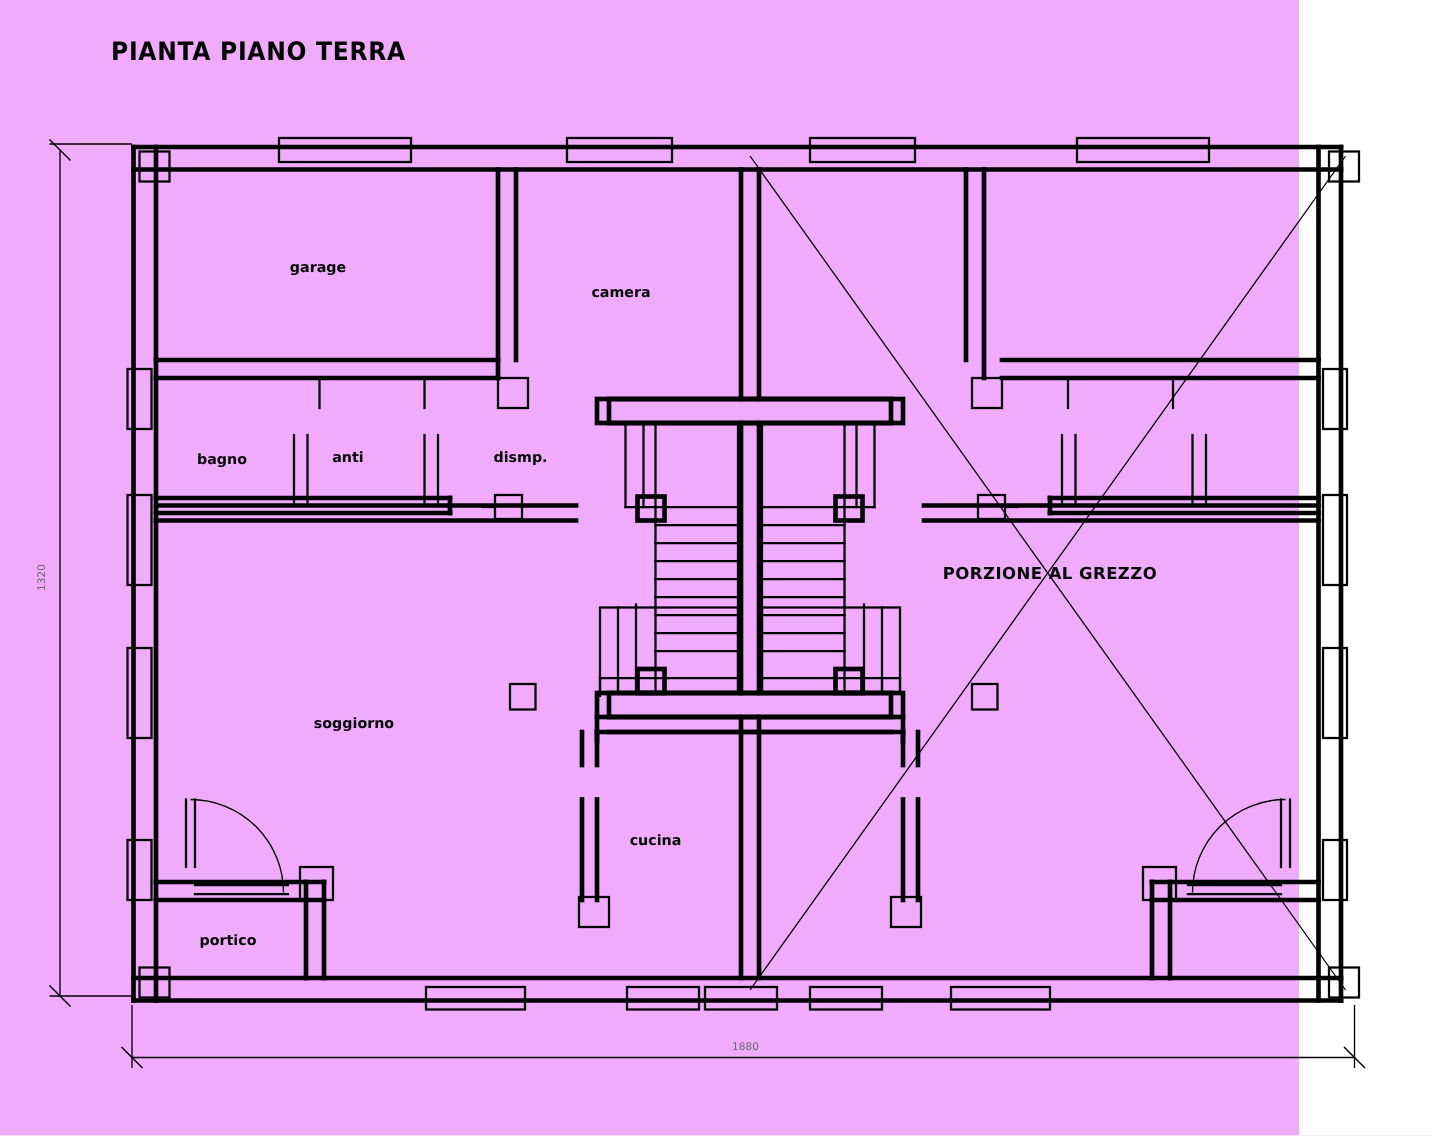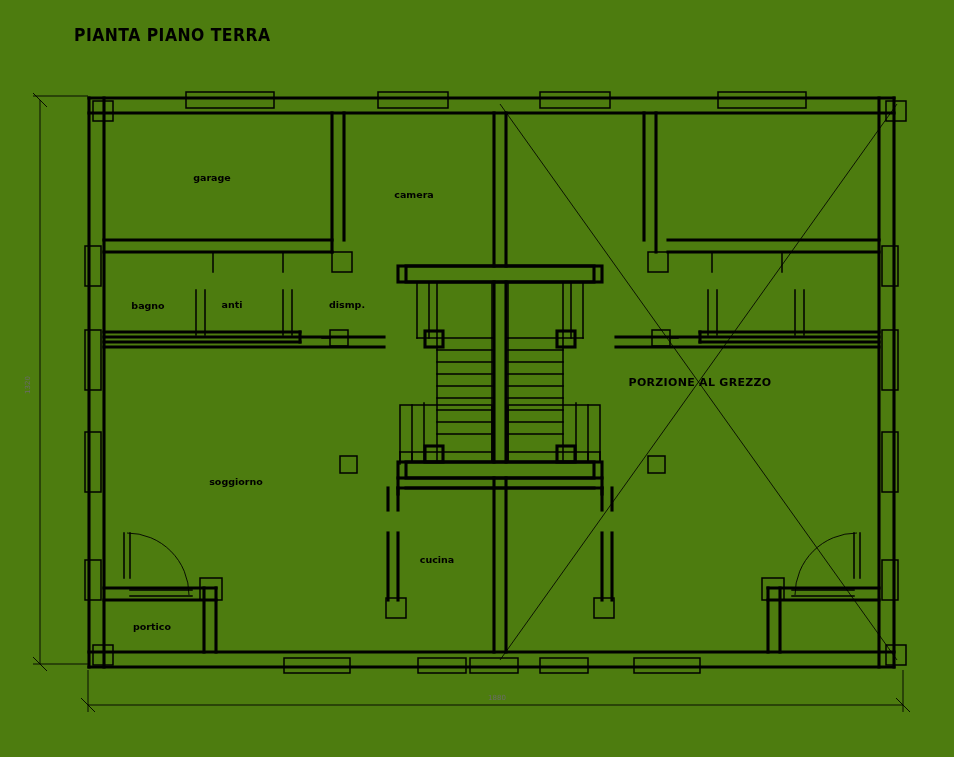--- a/index.html
+++ b/index.html
@@ -1,18 +1,18 @@
 <!DOCTYPE html>
 <html><head>
 <meta charset="utf-8">
 <style>
   html,body{margin:0;padding:0;background:#ffffff;}
   body{width:954px;height:757px;overflow:hidden;
        font-family:"Liberation Sans",sans-serif;}
-  #sheet{position:relative;width:954px;height:757px;background:#4d7c0f;}
+  #sheet{position:relative;width:866px;height:757px;background:#f0abfc;}
   #title{position:absolute;left:74px;top:25px;
          font-family:"DejaVu Sans",sans-serif;
          font-weight:bold;font-size:17px;letter-spacing:.5px;
          color:#000;white-space:nowrap;
          transform:scaleX(.92);transform-origin:left center;}
   svg{position:absolute;left:0;top:0;}
   .wall{stroke:#000;stroke-width:3.1;fill:none;stroke-linecap:square;}
   .wallthin{stroke:#000;stroke-width:1.5;fill:none;stroke-linecap:square;}
   .hair{stroke:#000;stroke-width:0.9;fill:none;}
   .xline{stroke:#000;stroke-width:0.85;fill:none;}

